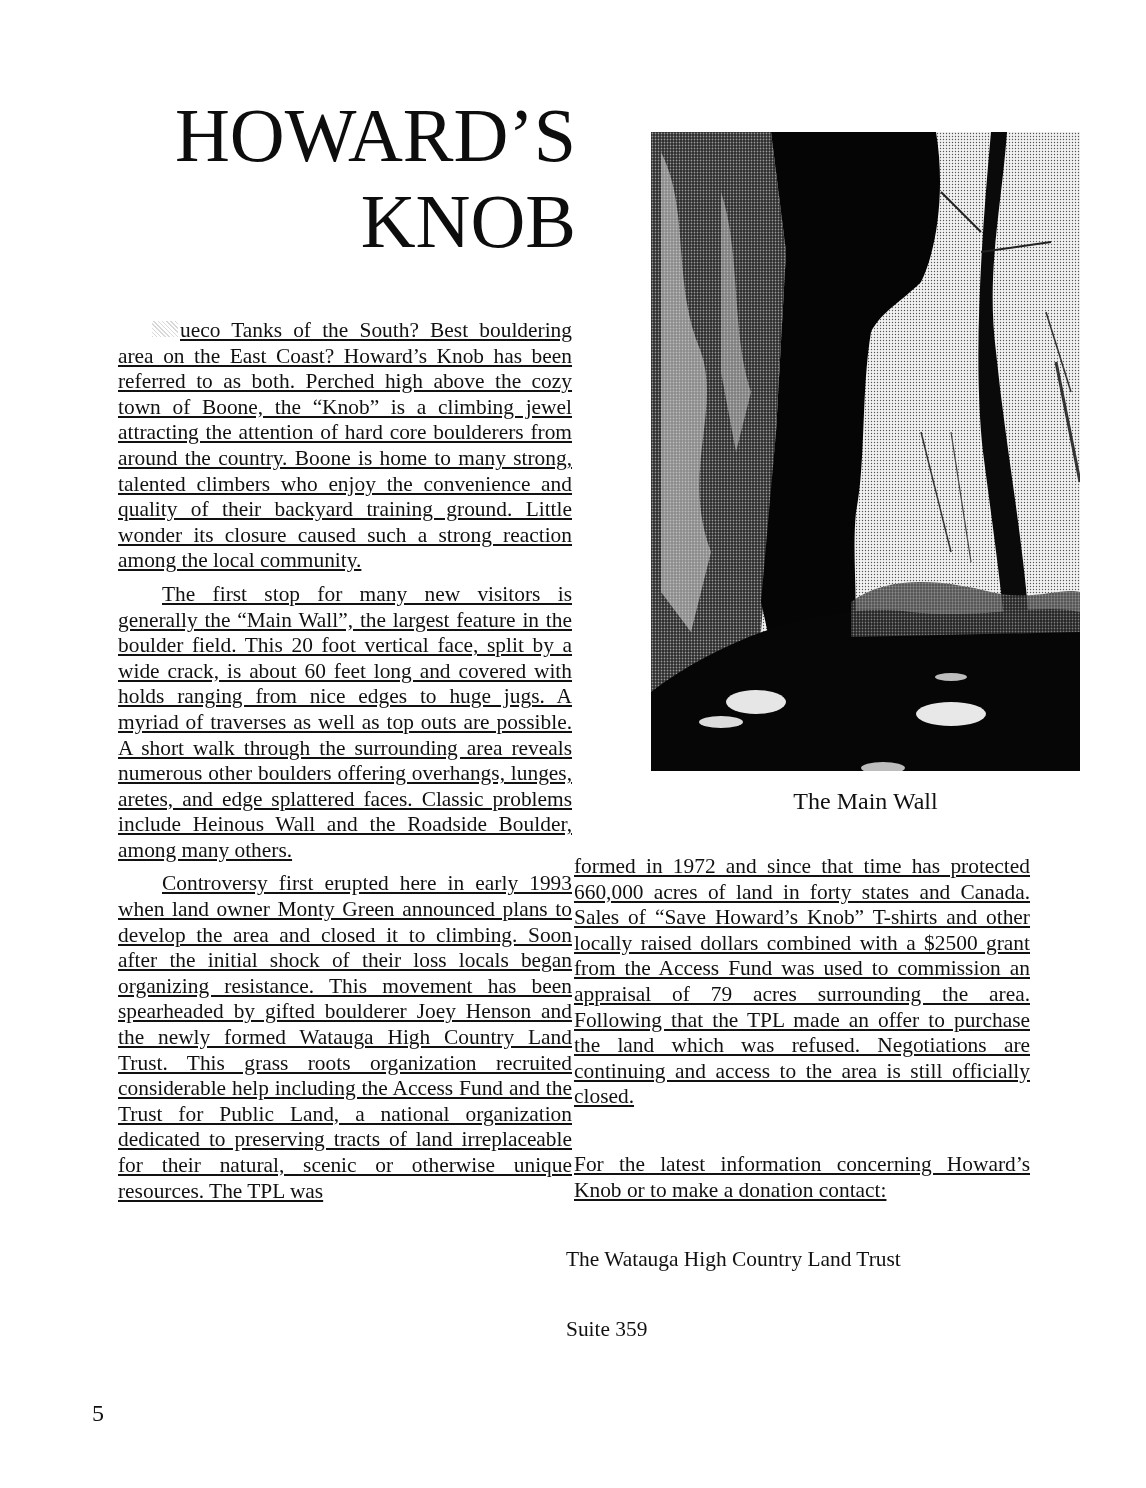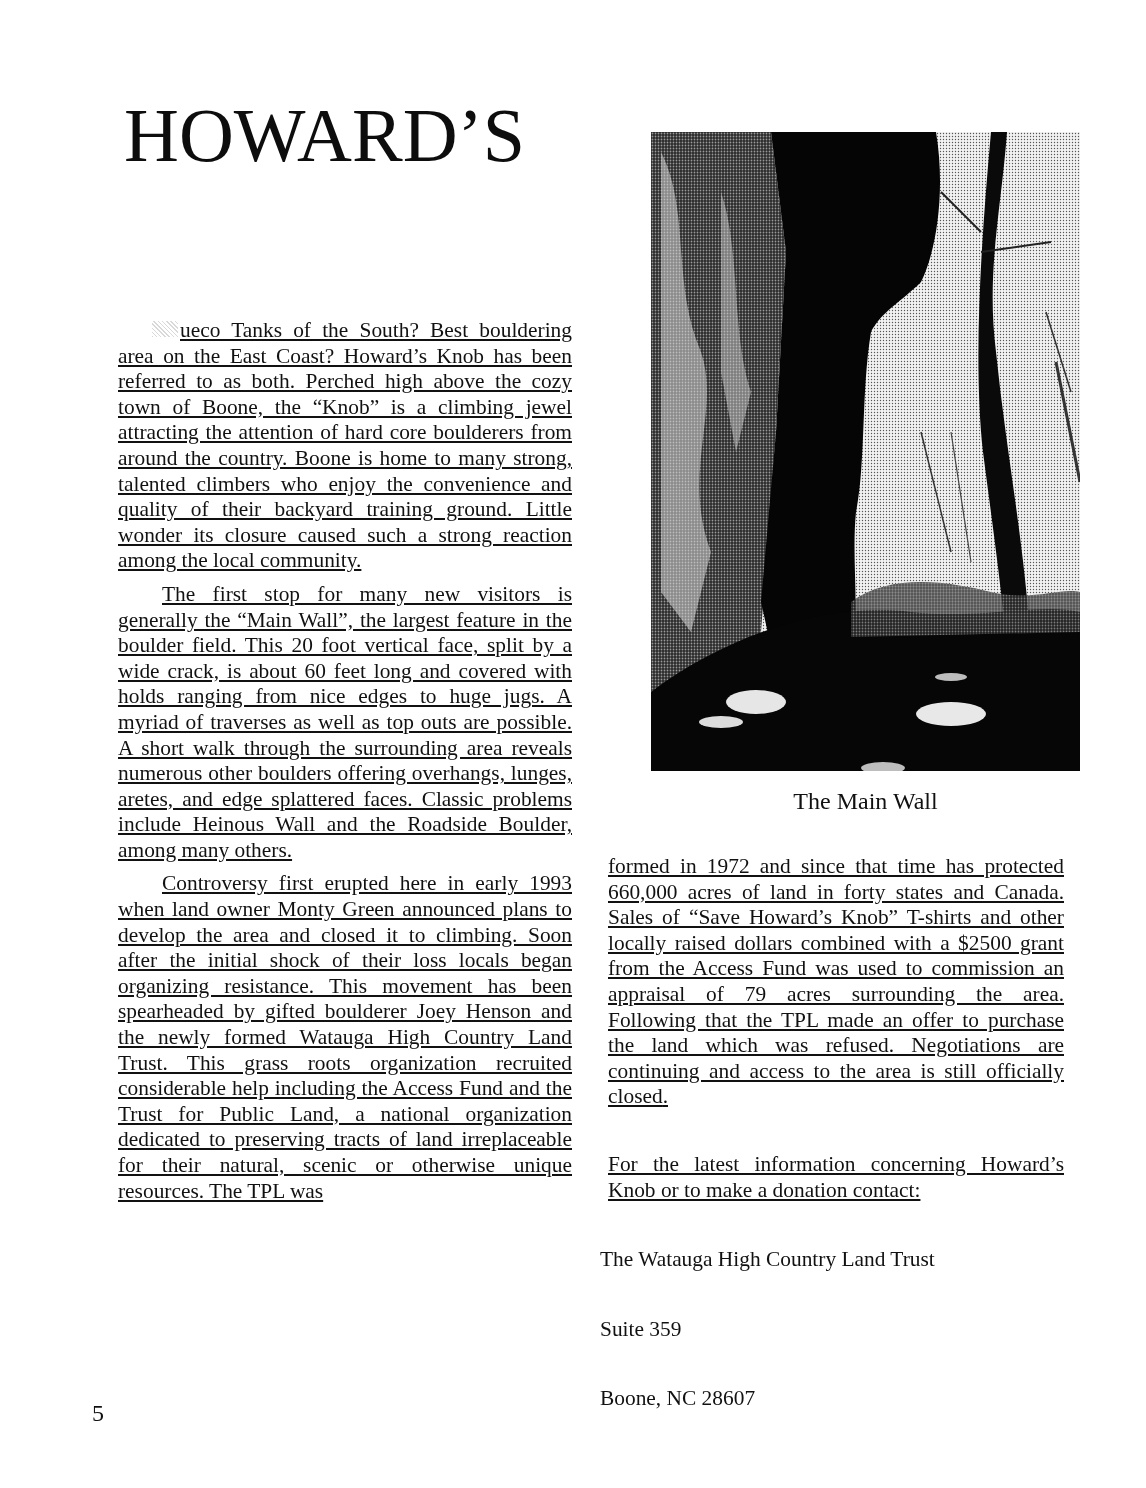--- a/index.html
+++ b/index.html
@@ -10,24 +10,24 @@
     body {
       width: 1146px;
       height: 1488px;
       position: relative;
       overflow: hidden;
       font-family: "Liberation Serif", "DejaVu Serif", serif;
       color: #111111;
     }
     .title {
       position: absolute;
-      left: 124px;
+      left: 96px;
       top: 92px;
       width: 480px;
-      text-align: left;
+      text-align: right;
       font-family: "Liberation Serif", serif;
       font-size: 76px;
       line-height: 86px;
       letter-spacing: 0px;
       color: #0d0d0d;
       margin: 0;
       font-weight: normal;
     }
     .title span { display: block; }
     .col {
@@ -36,21 +36,21 @@
       line-height: 25.6px;
       text-align: justify;
       text-align-last: left;
     }
     .col-left {
       left: 110px;
       top: 310px;
       width: 470px;
     }
     .col-right {
-      left: 600px;
+      left: 566px;
       top: 846px;
       width: 472px;
     }
     .col p {
       margin: 8px;
       text-indent: 44px;
       text-decoration: underline;
     }
     .col p.noindent { text-indent: 0; }
     .col p.first { text-indent: 62px; }
@@ -94,20 +94,21 @@
       left: 92px;
       top: 1400px;
       font-size: 24px;
     }
   </style>
 </head>
 <body>
 
 <h1 class="title">
   <span>HOWARD’S</span>
+  <span>KNOB</span>
 </h1>
 
 <div class="col col-left">
   <p class="first"><span class="dropcap-ghost"></span><span>ueco Tanks of the South? Best bouldering area on the East Coast? Howard’s Knob has been referred to as both.  Perched high above the cozy town of Boone, the “Knob” is a climbing jewel attracting the attention of hard core boulderers from around the country. Boone is home to many strong, talented climbers who enjoy the convenience and quality of their backyard training ground. Little wonder its closure caused such a strong reaction among the local community.</span></p>
   <p>The first stop for many new visitors is generally the “Main Wall”, the largest feature in the boulder field. This 20 foot vertical face, split by a wide crack, is about 60 feet long and covered with holds ranging from nice edges to huge jugs. A myriad of traverses as well as top outs are possible. A short walk through the surrounding area reveals numerous other boulders offering overhangs, lunges, aretes, and edge splattered faces. Classic problems include Heinous Wall and the Roadside Boulder, among many others.</p>
   <p>Controversy first erupted here in early 1993 when land owner Monty Green announced plans to develop the area and closed it to climbing. Soon after the initial shock of their loss locals began organizing resistance. This movement has been spearheaded by gifted boulderer Joey Henson and the newly formed Watauga High Country Land Trust. This  grass roots organization recruited considerable help including the Access Fund and the Trust for Public Land, a national organization dedicated to preserving tracts of land irreplaceable for their natural, scenic or otherwise unique resources. The TPL was</p>
 </div>
 
 <div class="photo">
   <svg width="429" height="639" viewBox="0 0 429 639" xmlns="http://www.w3.org/2000/svg">
@@ -153,17 +154,16 @@
 
 <div class="caption">The Main Wall</div>
 
 <div class="col col-right">
   <p class="noindent"><span>formed in 1972 and since that time has protected 660,000 acres of land in forty states and Canada. Sales of “Save Howard’s Knob” T-shirts and other locally raised dollars combined with a $2500 grant from the Access Fund was used to commission an appraisal of 79 acres surrounding the area. Following that the TPL made an offer to purchase the land which was refused. Negotiations are continuing and access to the area is still officially </span><span class="underline">closed</span><span>.</span></p>
   <div class="gap"></div>
   <p class="noindent">For the latest information concerning Howard’s Knob or to make a donation contact:</p>
   <div class="address">
     <div>The Watauga High Country Land Trust</div>
     <div>Suite 359</div>
-    <div>Boone, NC 28607</div>
   </div>
 </div>
 
 <div class="page-number">5</div>
 
 </body></html>

